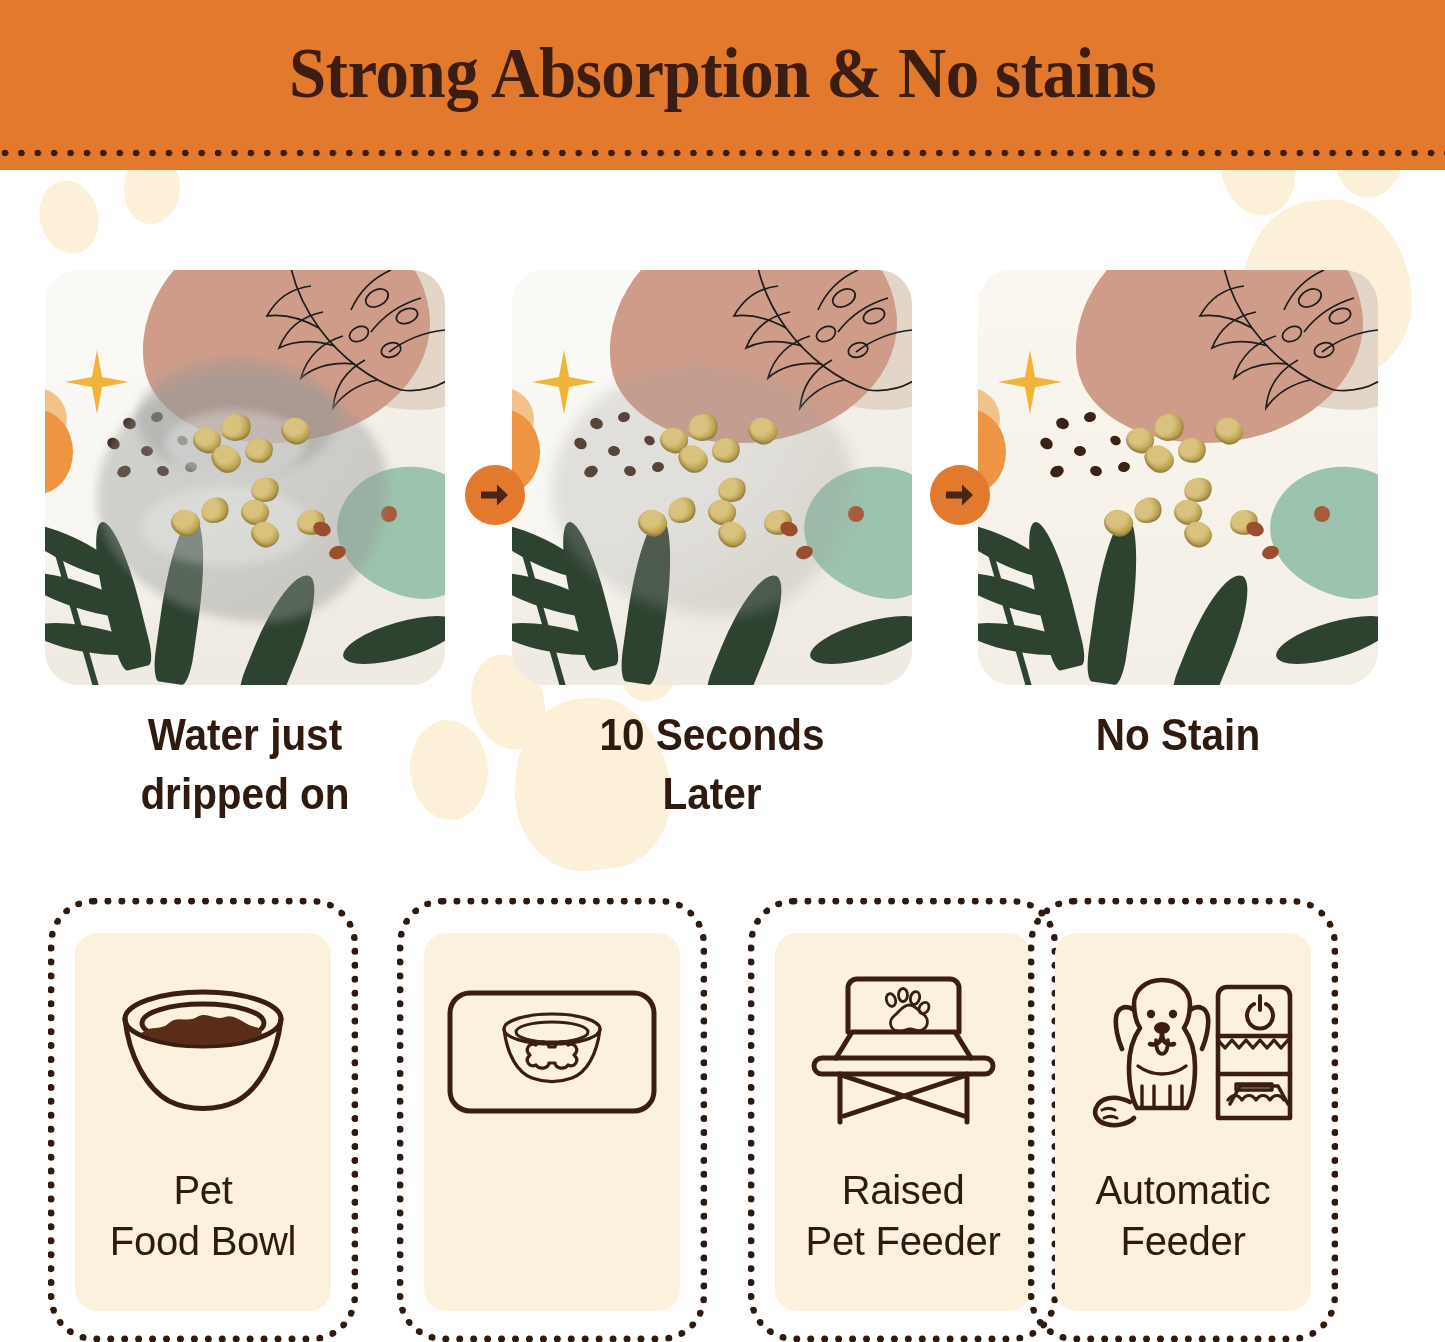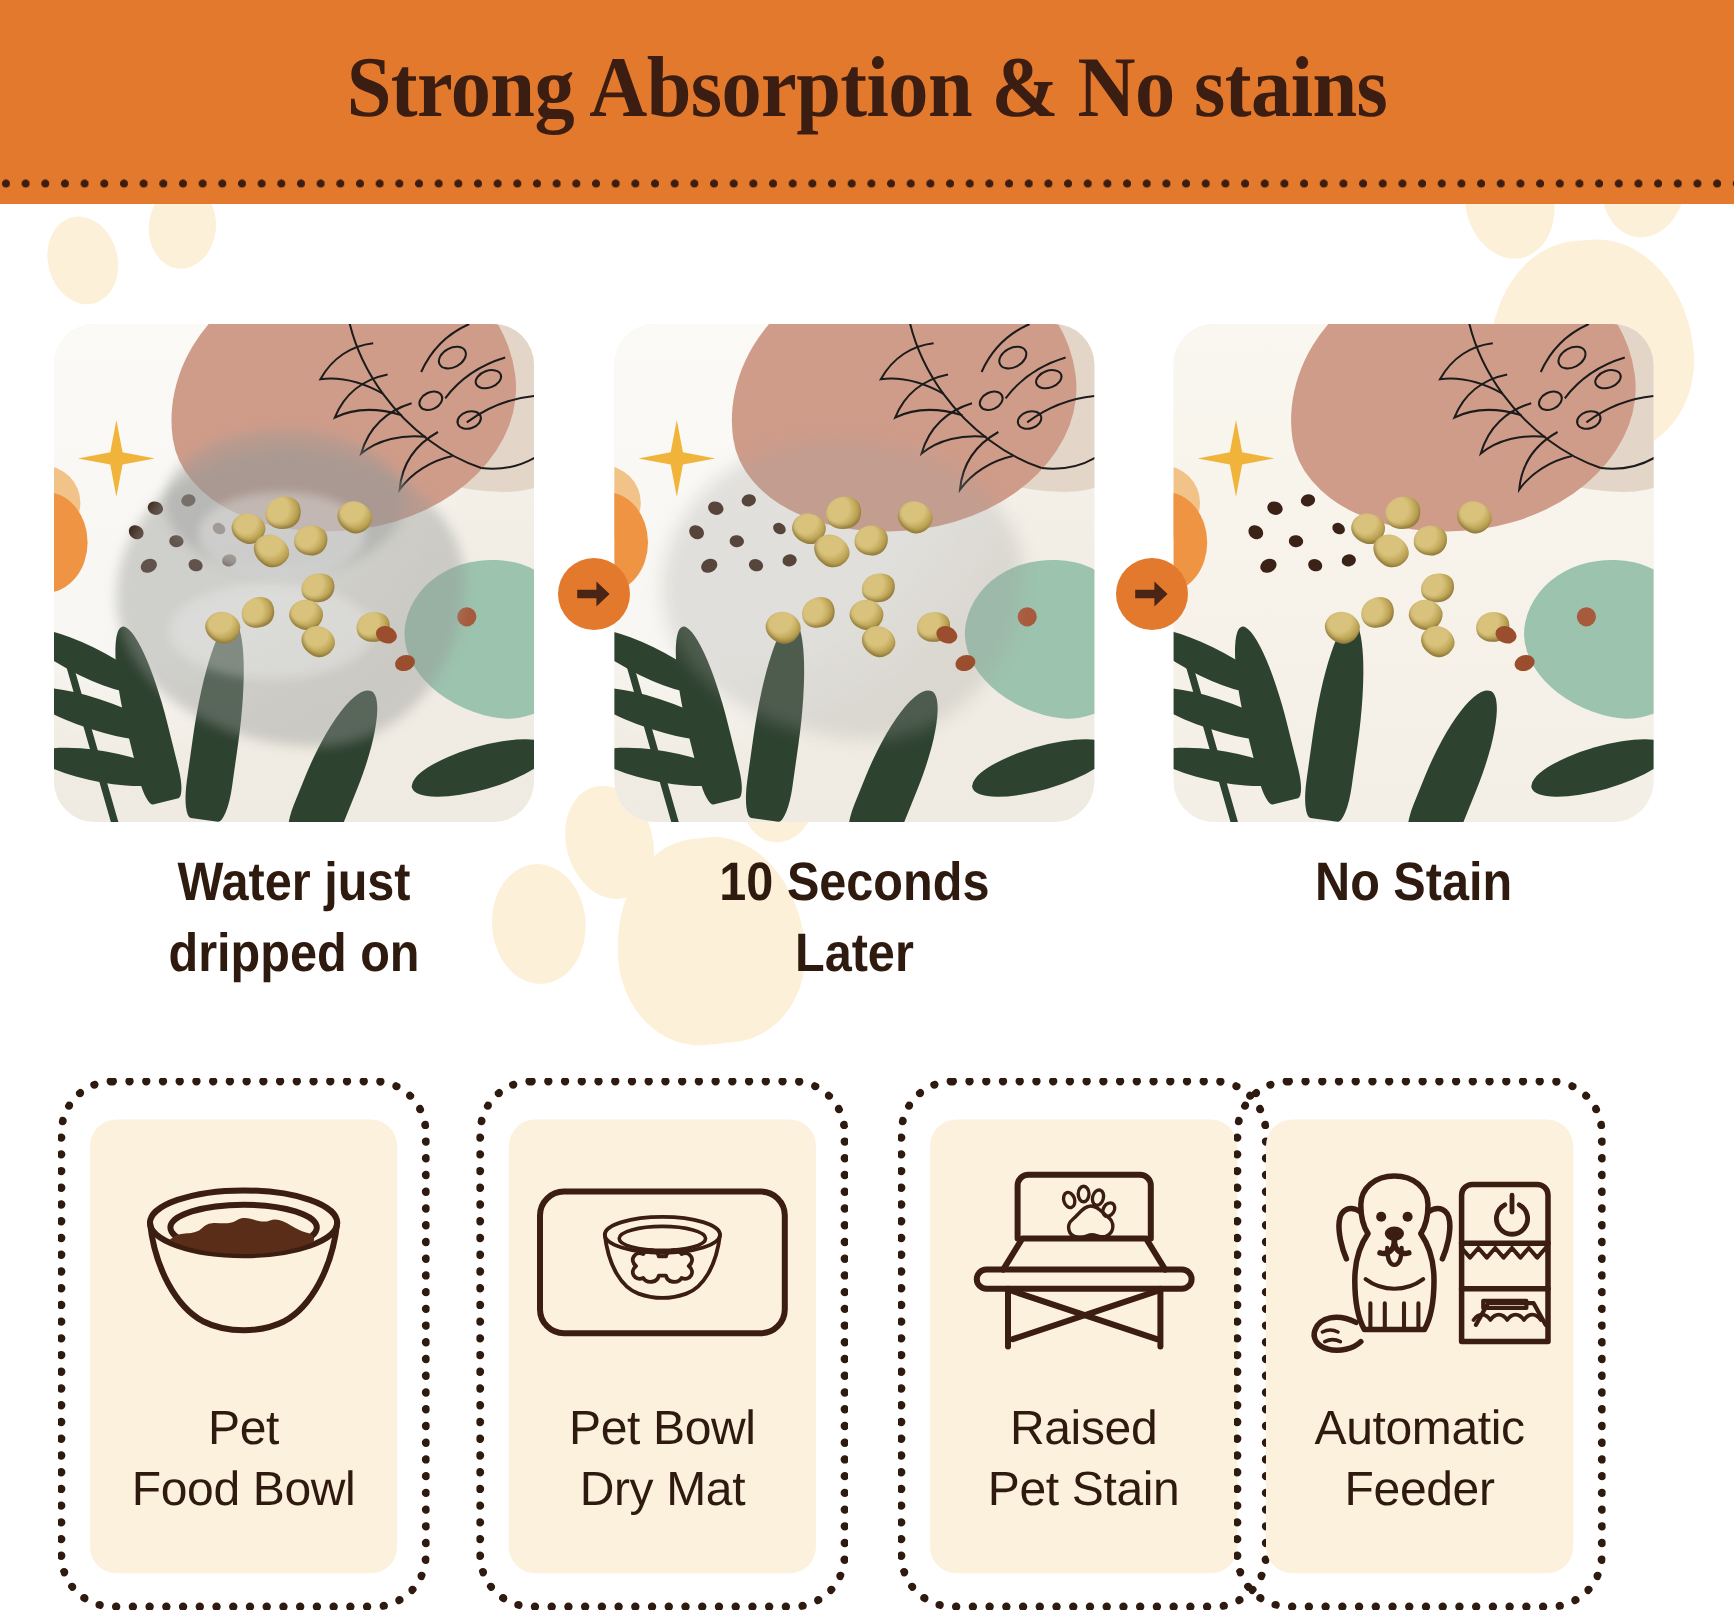--- a/index.html
+++ b/index.html
@@ -442,22 +442,20 @@
       <div class="card-icon">
         <svg width="220" height="150" viewBox="0 0 220 150" fill="none" stroke="#3B1D11" stroke-width="5" stroke-linejoin="round">
           <rect x="8" y="16" width="204" height="118" rx="20"></rect>
           <ellipse cx="110" cy="52" rx="48" ry="15" stroke-width="3.2"></ellipse>
           <ellipse cx="110" cy="55" rx="36" ry="10" stroke-width="3"></ellipse>
           <path d="M62 52 C65 78 76 96 90 101 C104 106 116 106 130 101 C144 96 155 78 158 52" stroke-width="3.2" stroke-linecap="round"></path>
           <path d="M88 78 c-6 -5 -1 -13 6 -10 c3 -5 12 -4 13 2 h6 c1 -6 10 -7 13 -2 c7 -3 12 5 6 10
                    c6 5 1 13 -6 10 c-3 5 -12 4 -13 -2 h-6 c-1 6 -10 7 -13 2 c-7 3 -12 -5 -6 -10 Z" stroke-width="3.2"></path>
         </svg>
       </div>
-      <div class="card-label" style="white-space:pre-line;">Pet Bowl
-Dry Mat</div>
     </div>
   </div>
 
   <div class="card k3">
     <div class="card-inner">
       <div class="card-icon">
         <svg width="215" height="165" viewBox="0 0 215 165" fill="none" stroke="#3B1D11" stroke-width="5" stroke-linejoin="round" stroke-linecap="round">
           <path d="M52 62 V18 c0 -5 4 -9 9 -9 h93 c5 0 9 4 9 9 V62"></path>
           <path d="M40 88 L56 62 h103 l16 26"></path>
           <rect x="18" y="88" width="179" height="16" rx="8"></rect>
@@ -469,21 +467,21 @@
             <ellipse cx="95" cy="30" rx="4.5" ry="6.5" transform="rotate(-18 95 30)"></ellipse>
             <ellipse cx="107" cy="25" rx="4.5" ry="6.5"></ellipse>
             <ellipse cx="119" cy="28" rx="4.5" ry="6.5" transform="rotate(16 119 28)"></ellipse>
             <ellipse cx="128" cy="38" rx="4.5" ry="6" transform="rotate(32 128 38)"></ellipse>
             <path d="M98 46 c-6 5 -4 14 4 15 c5 1 8 -2 12 -2 c4 0 8 3 12 1 c7 -3 7 -12 1 -16
                      c-5 -4 -8 -9 -14 -9 c-6 0 -9 6 -15 11 Z"></path>
           </g>
         </svg>
       </div>
       <div class="card-label" style="white-space:pre-line;">Raised
-Pet Stain</div>
+Pet Feeder</div>
     </div>
   </div>
 
   <div class="card k4">
     <div class="card-inner">
       <div class="card-icon">
         <svg width="230" height="165" viewBox="0 0 230 165" fill="none" stroke="#3B1D11" stroke-width="4.6" stroke-linejoin="round" stroke-linecap="round">
 
           <g>
             <path d="M66 40 c-9 -6 -17 -2 -18 8 c-1 9 2 22 6 31"></path>

